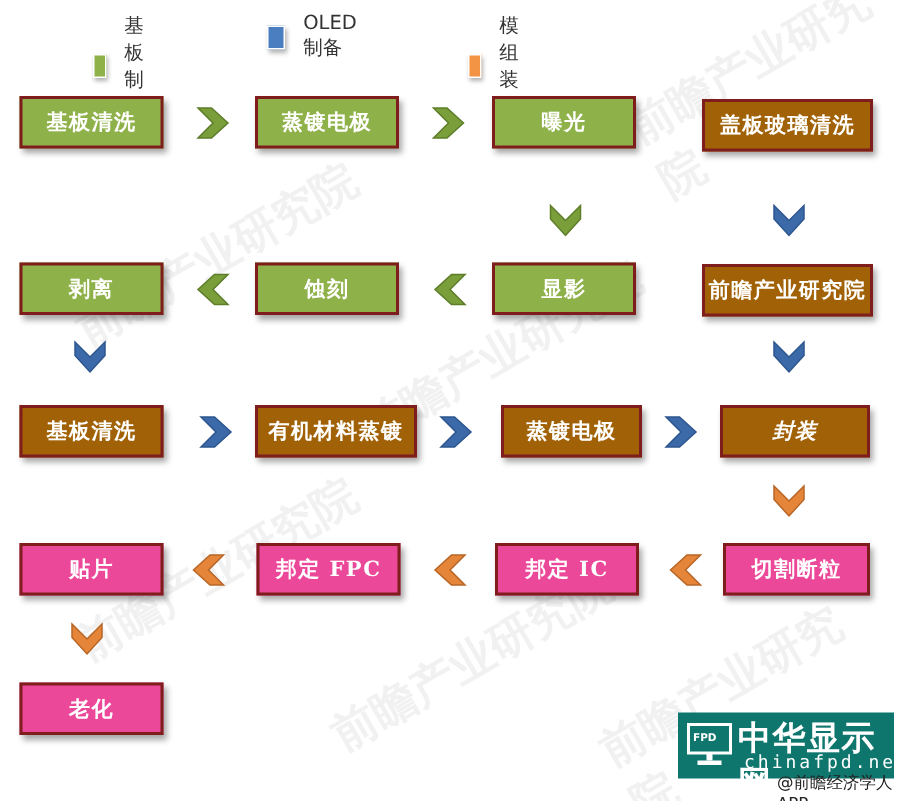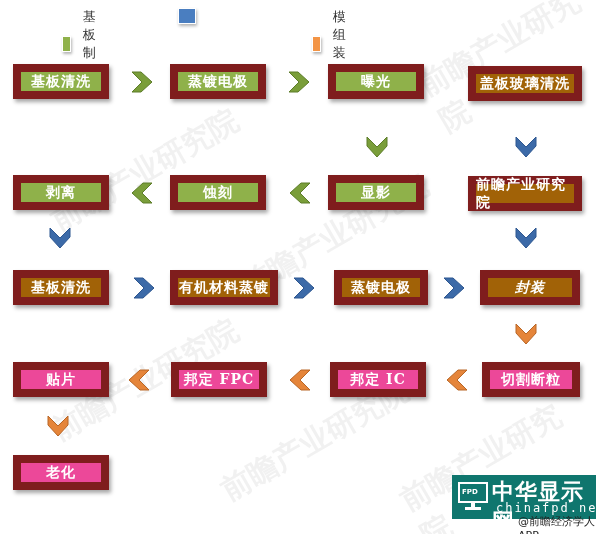--- a/index.html
+++ b/index.html
@@ -1,20 +1,20 @@
 <!DOCTYPE html>
 <html><head>
 <meta charset="utf-8">
 <style>
   html,body{margin:0;padding:0;}
   body{width:600px;height:534px;background:#ffffff;position:relative;overflow:hidden;font-family:"DejaVu Serif","Liberation Serif",serif;}
   .legend{position:absolute;top:8px;left:0;height:28px;}
   .leg-item{position:absolute;top:0;display:flex;align-items:center;font-family:"DejaVu Sans","Liberation Sans",sans-serif;font-size:13px;color:#333;}
   .leg-sw{width:16px;height:14px;margin-right:12px;box-shadow:1px 2px 3px rgba(0,0,0,0.3);border:1px solid #fff;}
-  .box{position:absolute;height:35px;display:flex;align-items:center;justify-content:center;color:#fff;font-weight:bold;font-size:14px;box-shadow:2px 3px 4px rgba(0,0,0,0.35);border:8px solid #7f1d1d;box-sizing:border-box;letter-spacing:1px;}
+  .box{position:absolute;height:35px;display:flex;align-items:center;justify-content:center;color:#fff;font-weight:bold;font-size:14px;box-shadow:2px 3px 4px rgba(0,0,0,0.35);border:2px solid #7f1d1d;box-sizing:border-box;letter-spacing:1px;}
   .g{background:#8fb14a;}
   .b{background:#a16207;}
   .o{background:#ec4899;}
   .arr{position:absolute;width:24px;height:24px;}
   .wm{position:absolute;color:rgba(190,190,190,0.22);font-size:30px;font-weight:bold;transform:rotate(-30deg);font-family:"DejaVu Sans",sans-serif;pointer-events:none;}
   .logo{position:absolute;left:452px;top:475px;width:144px;height:44px;background:#0f766e;}
   .logo-cn{position:absolute;left:40px;top:2px;color:#fff;font-size:22px;font-weight:bold;font-family:"DejaVu Sans",sans-serif;letter-spacing:1px;}
   .logo-en{position:absolute;left:44px;top:26px;color:#fff;font-size:12px;font-family:"DejaVu Sans Mono",monospace;letter-spacing:2px;}
   .credit{position:absolute;left:486px;top:514px;font-size:11px;color:#222;font-family:"DejaVu Sans",sans-serif;margin-left:32px;}
 </style>
@@ -28,20 +28,21 @@
 <div class="wm" style="left:420px;top:20px;">前瞻产业研究院</div>
 <div class="wm" style="left:400px;top:430px;">前瞻产业研究院</div>
 
 <div class="legend">
   <div class="leg-item" style="left:62px;">
     <span class="leg-sw" style="background:#8fb14a"></span>
     <span>基板制备</span>
   </div>
   <div class="leg-item" style="left:178px;">
     <span class="leg-sw" style="background:#4a7ec0"></span>
+    <span>OLED 制备</span>
   </div>
   <div class="leg-item" style="left:312px;">
     <span class="leg-sw" style="background:#f39445"></span>
     <span>模组装配</span>
   </div>
 </div>
 
 <div class="box g" style="left:13px;top:64px;width:96px;">基板清洗</div>
 <svg class="arr" style="left:130px;top:70px;" viewBox="0 0 24 24">
     <path d="M2 2 H11 L22 12 L11 22 H2 L12 12 Z" fill="#7a9e3a" stroke="#5d7d29" stroke-width="1"></path>

